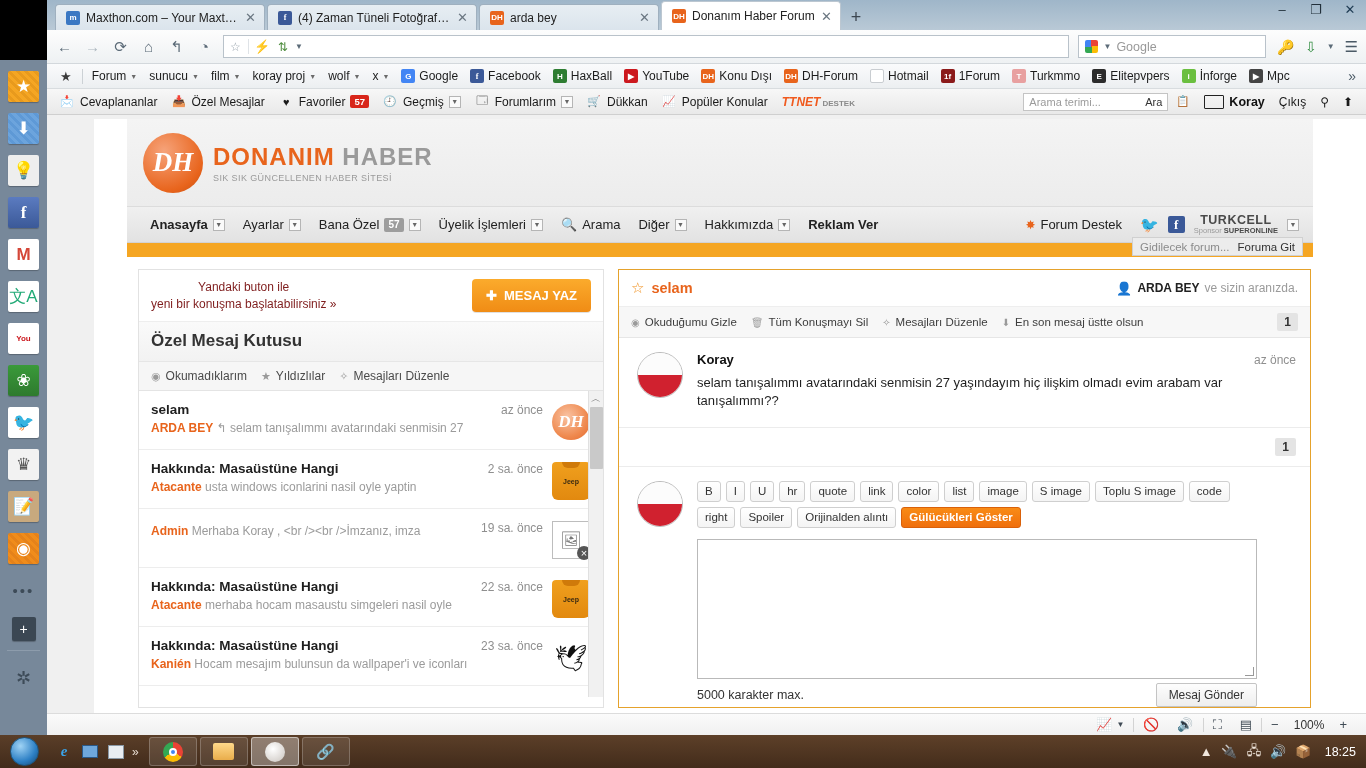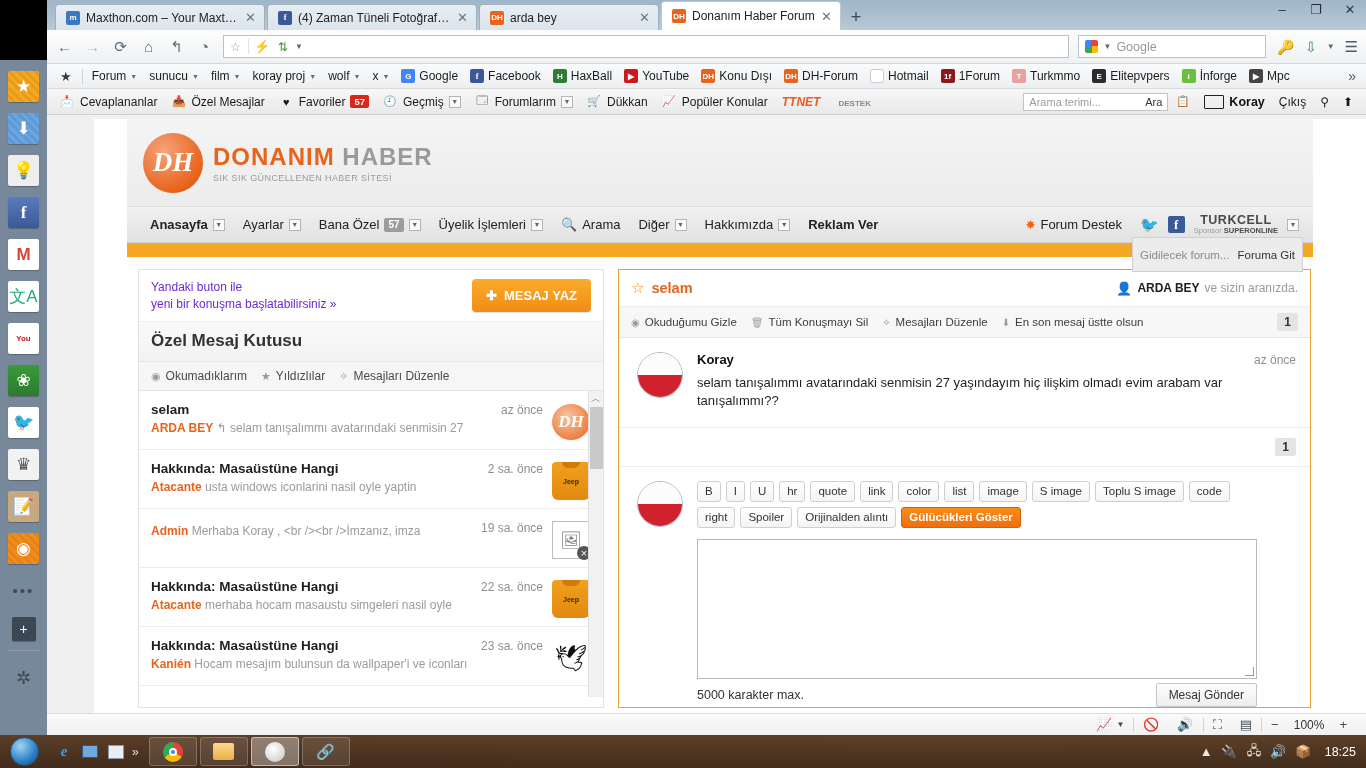--- a/index.html
+++ b/index.html
@@ -135,21 +135,21 @@
   
   .sitebar{height:26px;background:linear-gradient(180deg,#f7f7f7,#e9e9e9);
      border-bottom:1px solid #cfcfcf;display:flex;align-items:center;gap:0;padding:0 6px;}
   .sb{display:flex;align-items:center;gap:5px;padding:0 7px;font-size:12px;color:#1a1a1a;white-space:nowrap;}
   .sb .sbi{width:15px;height:14px;flex:0 0 15px;display:flex;align-items:center;justify-content:center;font-size:11px;}
   .badge-red{background:#d8261a;color:#fff;font-size:9.5px;font-weight:bold;border-radius:2px;padding:0 4px;line-height:13px;}
   .dd-box{border:1px solid #b5b5b5;background:#fafafa;color:#666;font-size:7px;
      width:12px;height:12px;display:inline-flex;align-items:center;justify-content:center;}
   .ttnet{display:flex;align-items:baseline;gap:2px;font-weight:bold;}
   .ttnet .t1{color:#f05a1e;font-size:12px;font-style:italic;}
-  .ttnet .t2{color:#8a8a8a;font-size:8px;margin-left:16px;}
+  .ttnet .t2{color:#8a8a8a;font-size:8px;}
   .sb-search{margin-left:auto;display:flex;align-items:center;background:#fff;
      border:1px solid #c4c4c4;height:18px;width:145px;padding:0 5px;font-size:11px;color:#9b9b9b;}
   .sb-search .ara{margin-left:auto;color:#333;}
   .pl-flag{width:20px;height:14px;border:1px solid #222;border-radius:1px;overflow:hidden;}
   .pl-flag .w{height:50%;background:#fff;}
   .pl-flag .r{height:50%;background:#dc143c;}
   .sb-user{font-weight:bold;color:#111;font-size:12.5px;}
 
   
   .page{position:absolute;left:47px;top:119px;width:1319px;height:594px;background:#fff;overflow:hidden;}
@@ -174,32 +174,32 @@
   .badge-gray{background:#9d9d9d;color:#fff;font-size:10px;font-weight:bold;border-radius:2px;padding:0 4px;line-height:14px;}
   .dh-nav-right{margin-left:auto;display:flex;align-items:center;gap:9px;}
   .tw-bird{color:#5fc3f2;font-size:15px;}
   .fb-sq{width:17px;height:17px;background:#3b5998;color:#fff;font-family:"Liberation Serif",serif;
      font-weight:bold;font-size:13px;display:flex;align-items:center;justify-content:center;border-radius:2px;}
   .turkcell{text-align:center;line-height:1.05;}
   .turkcell .tc1{font-size:12.5px;font-weight:bold;color:#4a4a4a;letter-spacing:.5px;}
   .turkcell .tc2{font-size:7.5px;color:#9a9a9a;}
   .turkcell .tc2 b{color:#4a4a4a;}
   .forum-go{position:absolute;right:10px;top:30px;display:flex;align-items:center;gap:8px;
-     background:#ececec;border:1px solid #d0d0d0;height:35px;padding:0 7px;font-size:11.5px;color:#8b8b8b;}
+     background:#ececec;border:1px solid #d0d0d0;height:19px;padding:0 7px;font-size:11.5px;color:#8b8b8b;}
   .forum-go .go{color:#333;}
 
   .orange-strip{height:14px;background:#f5a623;}
 
   
   .cols{display:flex;gap:0;padding:12px 0 0 0;background:#fff;}
   .col-left{width:466px;margin-left:11px;border:1px solid #e2e2e2;background:#fff;}
   .col-right{width:693px;margin-left:14px;border:1px solid #e5a22c;background:#fff;}
 
   .pm-top{display:flex;align-items:center;padding:9px 12px 9px 12px;border-bottom:1px solid #eee;}
-  .pm-top .hint{font-size:12px;color:#6d28d9;line-height:1.35;}
+  .pm-top .hint{font-size:12px;color:#7f1d1d;line-height:1.35;text-align:center;}
   .mesaj-yaz{margin-left:auto;background:linear-gradient(180deg,#fbab2c,#f08c15);
      color:#fff;font-weight:bold;font-size:13px;border-radius:4px;padding:9px 14px;
      display:flex;align-items:center;gap:7px;box-shadow:0 1px 0 rgba(0,0,0,.12);}
   .pm-title{font-size:17px;font-weight:bold;color:#333;padding:9px 12px 10px;
      background:linear-gradient(180deg,#fafafa,#f2f2f2);border-bottom:1px solid #e6e6e6;}
   .pm-tools{display:flex;align-items:center;gap:14px;padding:7px 12px;
      background:#f6f6f6;border-bottom:1px solid #e4e4e4;font-size:12px;color:#4a4a4a;}
   .pm-tools .t{display:flex;align-items:center;gap:5px;}
   .pm-tools .ic{color:#9a9a9a;font-size:11px;}
 

